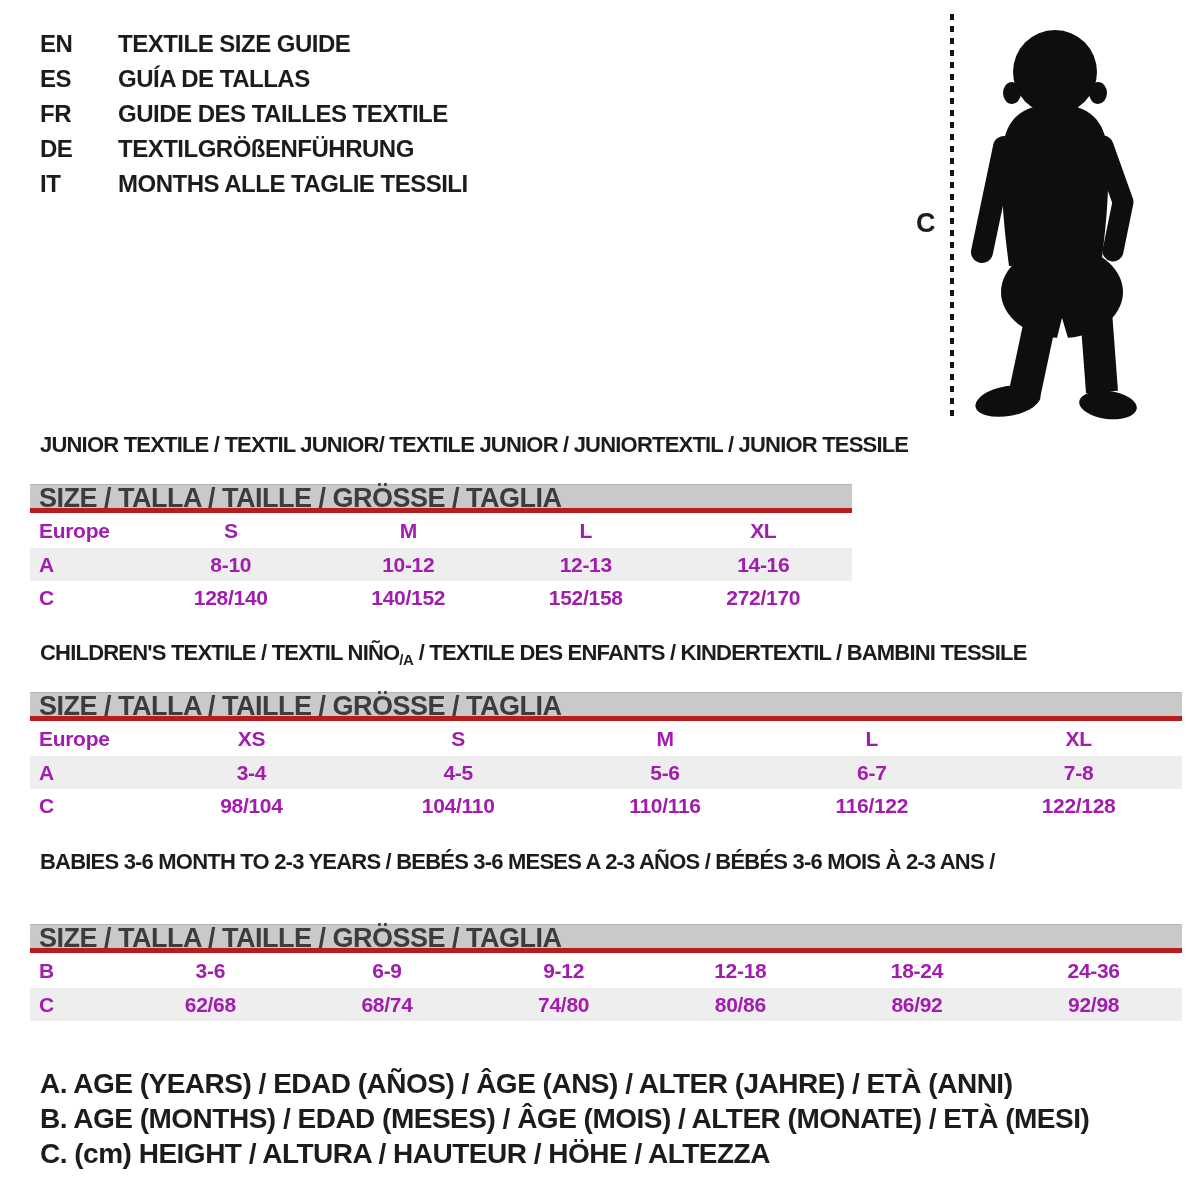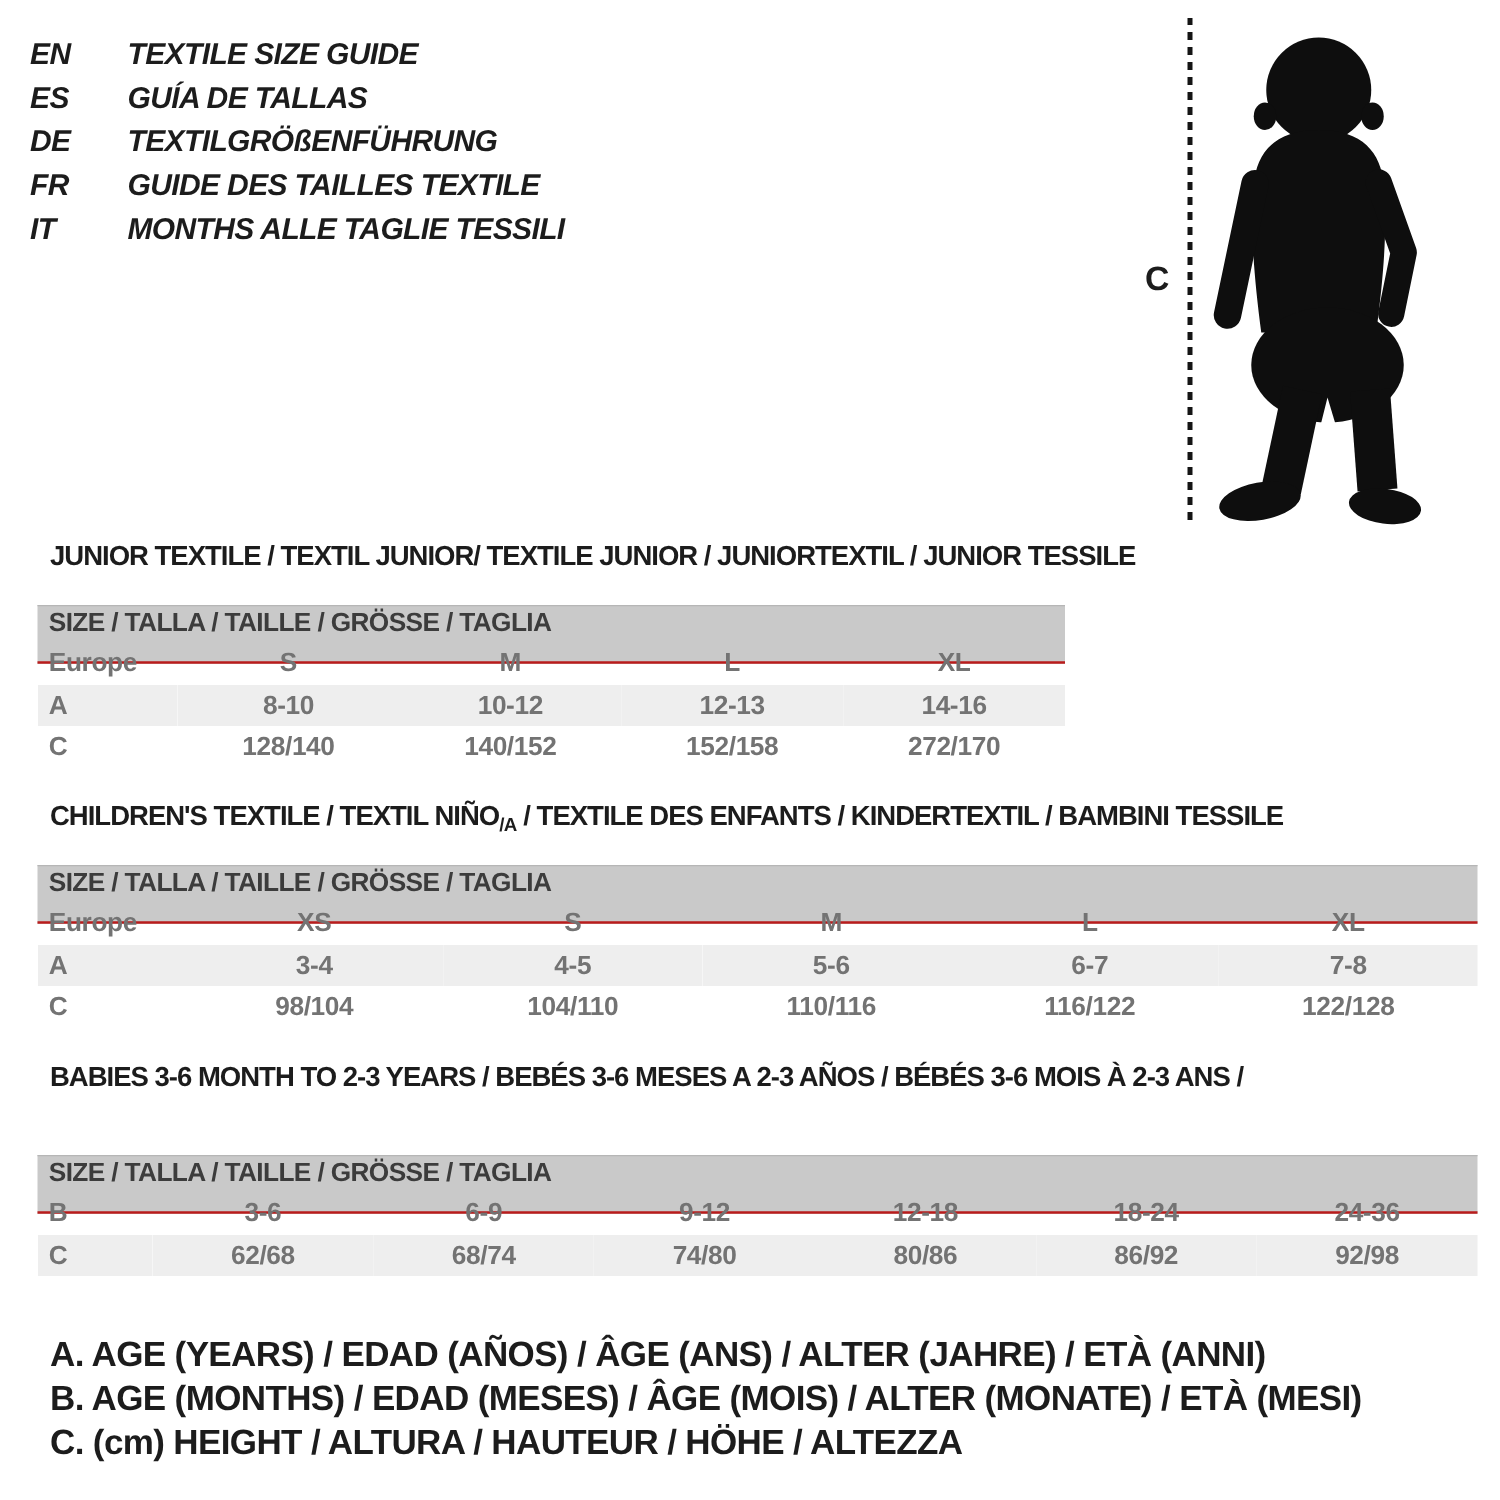--- a/index.html
+++ b/index.html
@@ -7,52 +7,52 @@
     width:1200px; height:1200px;
     background:#ffffff;
     font-family:"Liberation Sans","DejaVu Sans",sans-serif;
     color:#1c1c1c;
     position:relative;
     overflow:hidden;
     -webkit-font-smoothing:antialiased;
   }
 
   
-  .lang { position:absolute; left:24px; top:26px;font-style:italic; }
+  .lang { position:absolute; left:40px; top:26px; }
   .lang-row { display:flex; height:35px; align-items:center;
               font-size:24px; font-weight:700; letter-spacing:-0.5px; }
   .lang-code { width:78px; flex:0 0 78px; }
   .lang-title { white-space:nowrap; }
 
   
   .fig-line { position:absolute; left:950px; top:14px; width:4px; height:404px;
               background:repeating-linear-gradient(to bottom,#141414 0 6px,transparent 6px 12px); }
   .fig-c { position:absolute; left:916px; top:208px; font-size:27px; font-weight:700; }
   .fig-svg { position:absolute; left:962px; top:14px; }
 
   
   .section-title { position:absolute; font-size:22px; font-weight:700;
                    letter-spacing:-0.8px; white-space:nowrap; }
   #junior-title   { left:40px; top:432px; }
   #children-title { left:40px; top:640px; }
   #babies-title   { left:40px; top:845px; line-height:34px; }
   .sub { font-size:15px; vertical-align:-5px; letter-spacing:-0.5px; }
 
   
-  .size-bar { position:absolute; left:30px; height:47px; box-sizing:border-box;
-              background:#c9c9c9; border-top:1px solid #b6b6b6; border-bottom:2px solid #b91c1c;
-              color:#3c3c3c; font-size:21px; font-weight:700; letter-spacing:-0.5px;
+  .size-bar { position:absolute; left:30px; height:29px; box-sizing:border-box;
+              background:#c9c9c9; border-top:1px solid #b6b6b6; border-bottom:5px solid #b91c1c;
+              color:#3c3c3c; font-size:27px; font-weight:700; letter-spacing:-0.5px;
               line-height:27px; padding-left:9px; }
   #bar-junior   { top:484px; width:822px; }
   #bar-children { top:692px; width:1152px; }
   #bar-babies   { top:924px; width:1152px; }
 
   
   table { position:absolute; border-collapse:collapse; table-layout:fixed;
-          font-size:21px; font-weight:700; letter-spacing:-0.3px; color:#737373; }
+          font-size:21px; font-weight:700; letter-spacing:-0.3px; color:#a21caf; }
   td { padding:0; text-align:center; overflow:hidden; }
   td.rowlabel { text-align:left; padding-left:9px; }
   tr { height:33px; }
   tr.hdr { height:34px; }
   tr.alt { background:#eeeeee; }
   #table-junior   { left:30px; top:514px; width:822px; }
   #table-children { left:30px; top:722px; width:1152px; }
   #table-babies   { left:30px; top:954px; width:1152px; }
 
   
@@ -66,26 +66,26 @@
 <div class="lang">
   <div class="lang-row">
     <span class="lang-code">EN</span>
     <span class="lang-title">TEXTILE SIZE GUIDE</span>
   </div>
   <div class="lang-row">
     <span class="lang-code">ES</span>
     <span class="lang-title">GUÍA DE TALLAS</span>
   </div>
   <div class="lang-row">
+    <span class="lang-code">FR</span>
+    <span class="lang-title">GUIDE DES TAILLES TEXTILE</span>
+  </div>
+  <div class="lang-row">
     <span class="lang-code">DE</span>
     <span class="lang-title">TEXTILGRÖßENFÜHRUNG</span>
-  </div>
-  <div class="lang-row">
-    <span class="lang-code">FR</span>
-    <span class="lang-title">GUIDE DES TAILLES TEXTILE</span>
   </div>
   <div class="lang-row">
     <span class="lang-code">IT</span>
     <span class="lang-title">MONTHS ALLE TAGLIE TESSILI</span>
   </div>
 </div>
 
 <div class="fig-line"></div>
 <div class="fig-c">C</div>
 <svg class="fig-svg" width="190" height="408" viewBox="0 0 190 408" aria-hidden="true">

